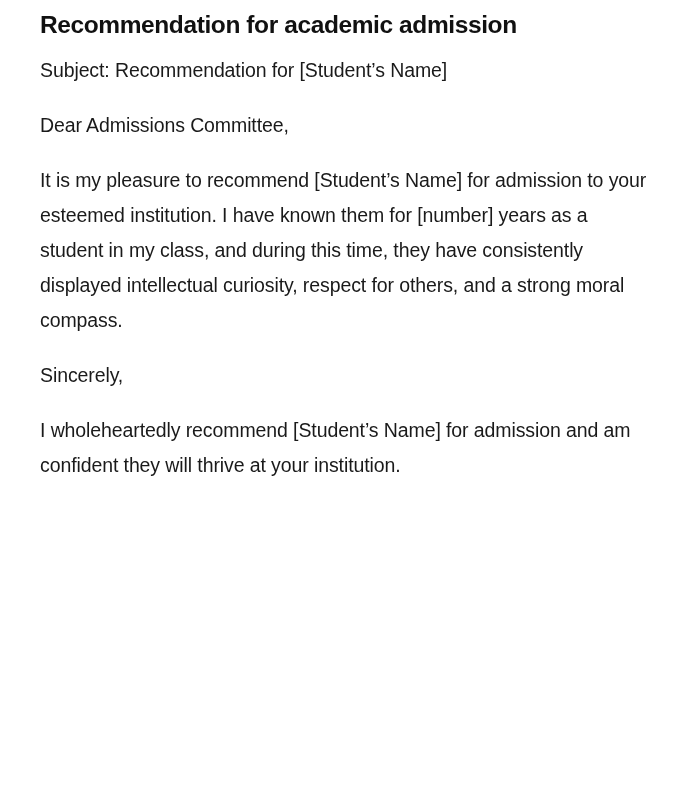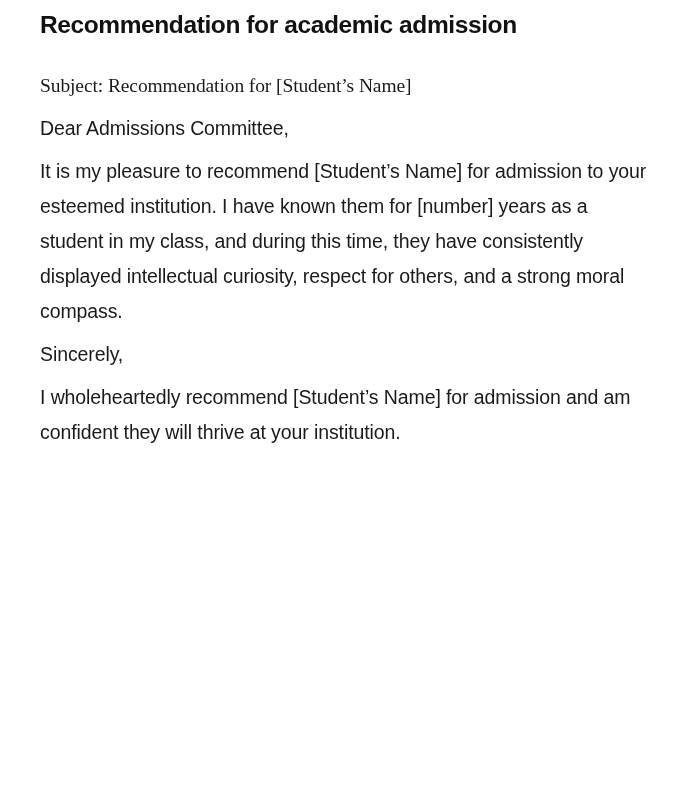--- a/index.html
+++ b/index.html
@@ -1,21 +1,21 @@
 <!DOCTYPE html>
 <html><head>
 <meta charset="utf-8">
 <style>
   html, body { margin: 0; padding: 0; background: #ffffff; }
   body { width: 700px; height: 797px; overflow: hidden; font-family: "Liberation Sans", sans-serif; color: #1a1a1a; }
   .doc { position: absolute; left: 40px; top: 8px; width: 610px; }
   .title { font-size: 24.5px; font-weight: bold; margin: 0; line-height: 34px; letter-spacing: -0.4px; color: #111; }
   .p { font-size: 19.5px; line-height: 35px; margin: 0; letter-spacing: -0.1px; }
-  .subject { margin-top: 26px; font-family: Liberation Serif, serif; }
-  .gap { margin-top: 8px; }
+  .subject { margin-top: 11px; }
+  .gap { margin-top: 20px; }
 </style>
 </head>
 <body>
 
 <div class="doc">
   <h1 class="title">Recommendation for academic admission</h1>
   <p class="p subject">Subject: Recommendation for [Student’s Name]</p>
   <p class="p gap">Dear Admissions Committee,</p>
   <p class="p gap">It is my pleasure to recommend [Student’s Name] for admission to your esteemed institution. I have known them for [number] years as a student in my class, and during this time, they have consistently displayed intellectual curiosity, respect for others, and a strong moral compass.</p>
   <p class="p gap">Sincerely,</p>

